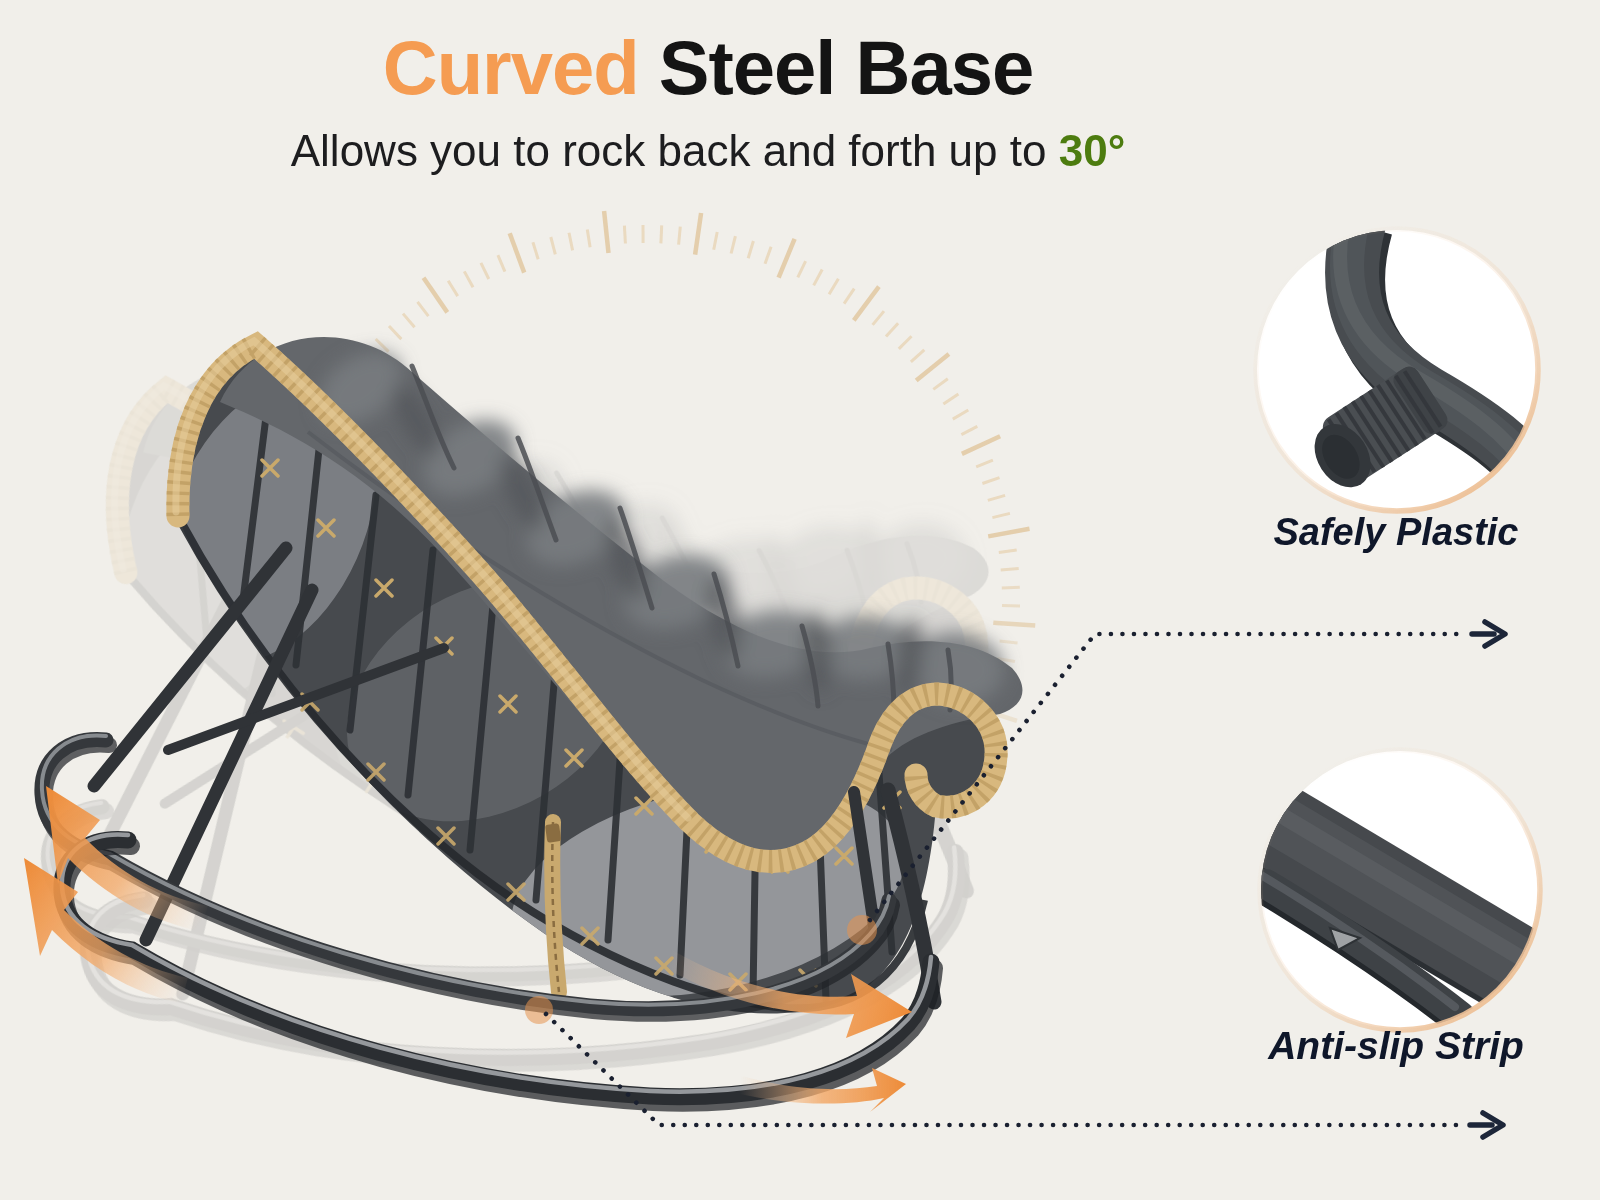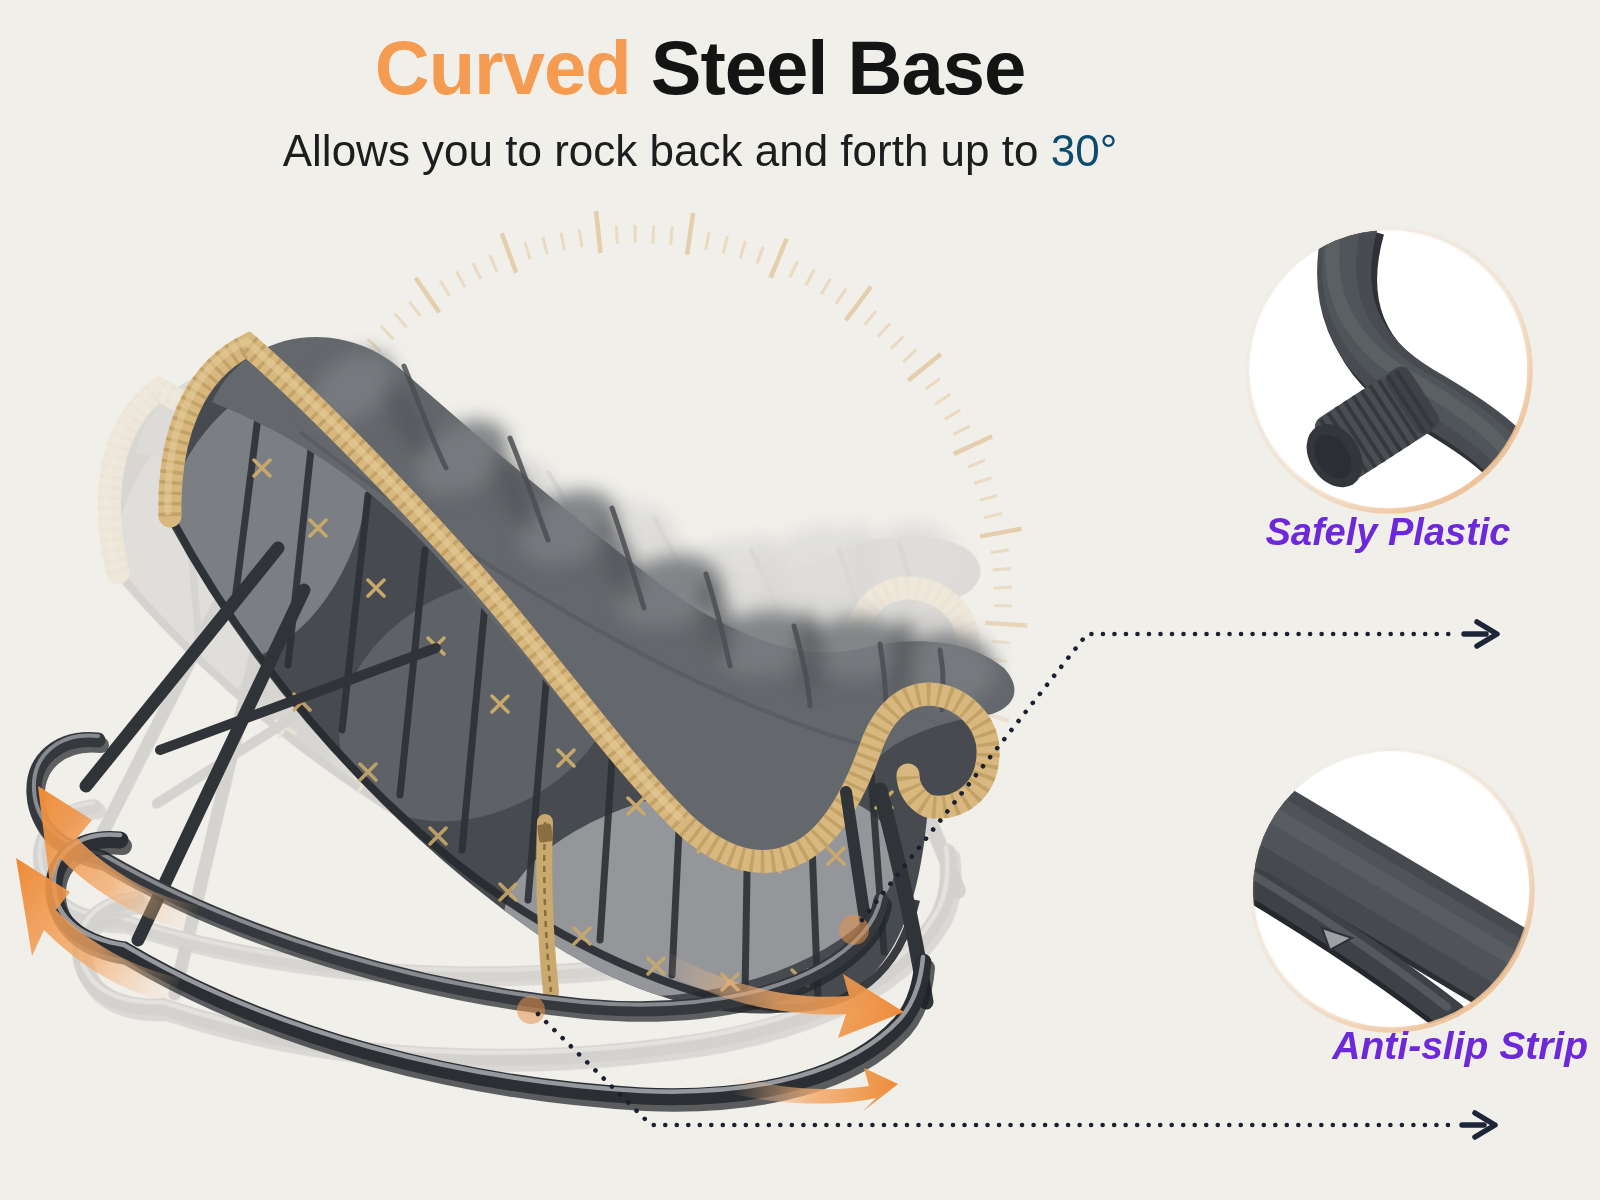--- a/index.html
+++ b/index.html
@@ -1,29 +1,29 @@
 <!DOCTYPE html>
 <html><head>
 <meta charset="utf-8">
 <style>
   html,body{margin:0;padding:0;}
   body{width:1600px;height:1200px;background:#F1EFEA;overflow:hidden;
        font-family:"Liberation Sans",sans-serif;}
-  .stage{position:relative;width:1400px;height:1200px;background:#F1EFEA;}
+  .stage{position:relative;width:1400px;height:1200px;background:#F1EFEA;margin-left:8px;}
   .stage > svg{position:absolute;left:0;top:0;}
   .title{position:absolute;left:0;right:0;top:28px;text-align:center;
          font-weight:bold;font-size:76px;line-height:1.05;letter-spacing:-1px;color:#141414;}
   .title .accent{color:#F59C52;}
   .subtitle{position:absolute;left:0;right:0;top:126px;text-align:center;
             font-size:44px;font-weight:400;color:#1D1D1F;}
-  .subtitle .accent{color:#0c4a6e;font-weight:normal;}
+  .subtitle .accent{color:#4d7c0f;font-weight:bold;}
   .callout-label{position:absolute;left:1188px;width:400px;text-align:center;
-                 font-style:italic;font-weight:bold;color:#6d28d9;}
+                 font-style:italic;font-weight:bold;color:#0f172a;}
   .callout-label.one{top:512px;font-size:38px;line-height:1.06;}
-  .callout-label.two{top:1024px;font-size:39px;text-align:right;}
+  .callout-label.two{top:1024px;font-size:39px;}
 </style>
 </head>
 <body>
 
 <div class="stage">
 
 <svg width="1600" height="1200" viewBox="0 0 1600 1200">
   <defs>
     <filter id="soft" x="-40%" y="-40%" width="180%" height="180%">
           <feGaussianBlur stdDeviation="9"></feGaussianBlur>

